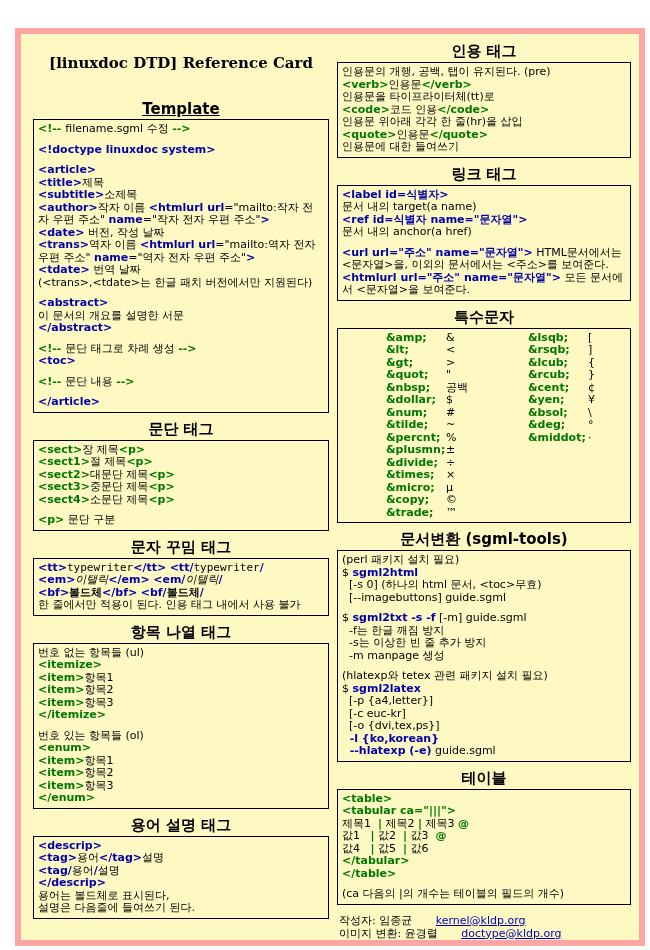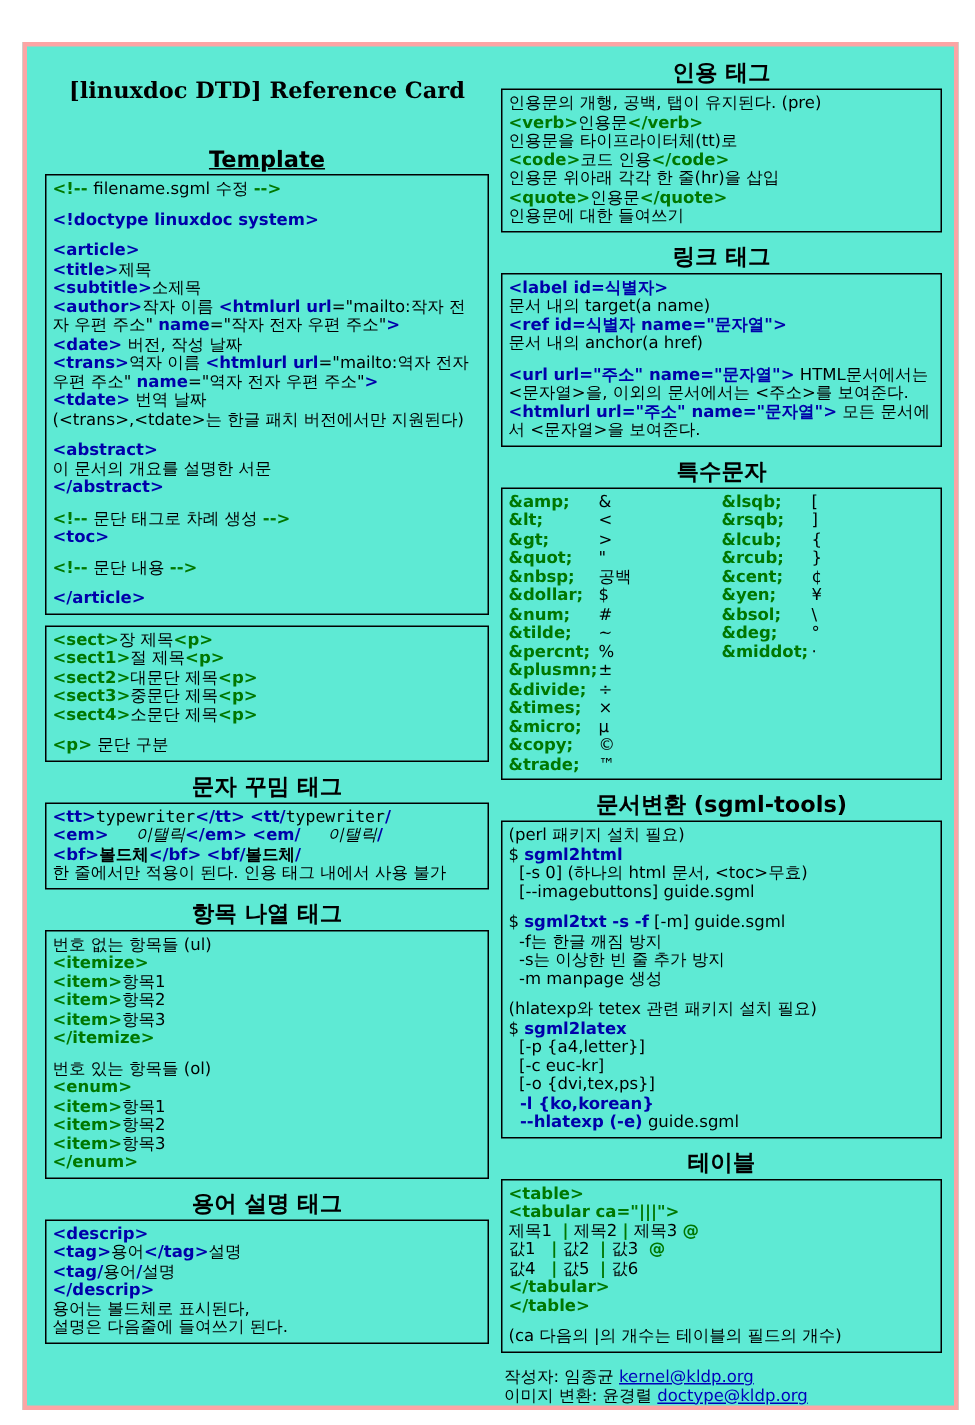--- a/index.html
+++ b/index.html
@@ -1,58 +1,59 @@
 <!DOCTYPE html>
 <html><head>
 <meta charset="utf-8">
 <style>
   html,body{margin:0;padding:0;}
   body{width:650px;height:950px;background:#ffffff;position:relative;
        font-family:"DejaVu Sans","Liberation Sans",sans-serif;color:#000;}
   .card{position:absolute;left:15px;top:28px;width:618px;height:906px;
-        border:3px solid #fca5a5;background:#5eead4;}
+        border:6px solid #fca5a5;background:#fef9c3;}
   .col{position:absolute;top:8px;}
   .col.left{left:12px;width:296px;}
   .col.right{left:316px;width:294px;}
   .doc-title{font-family:"DejaVu Serif","Liberation Serif",serif;font-weight:bold;
              font-size:15px;text-align:center;margin:12px 0 28px;}
   .section{margin-bottom:7px;}
   .heading{font-weight:bold;font-size:15px;text-align:center;margin:0 0 1px;}
   .heading.u{text-decoration:underline;}
   .box{border:1px solid #000;padding:3px 4px;font-size:11px;line-height:12.5px;
        white-space:pre-wrap;overflow-wrap:break-word;}
   .plainbox{padding:2px 0 0 2px;font-size:11px;line-height:13px;}
   .ln{min-height:12.5px;}
   .ln.blank{height:8px;min-height:8px;}
   .s-tb{color:#0000aa;font-weight:bold;}
   .s-tg{color:#007700;font-weight:bold;}
   .s-cm{color:#007700;font-weight:bold;}
   .s-pl{color:#000;}
-  .s-it{color:#000;font-style:italic;margin-left:18px;}
+  .s-it{color:#000;font-style:italic;}
   .s-bd{color:#000;font-weight:bold;}
   .s-tt{color:#000;font-family:"DejaVu Sans Mono","Liberation Mono",monospace;}
   .s-cb{color:#0000aa;font-weight:bold;}
-  .s-lk{color:#0000bb;text-decoration:underline;cursor:pointer;}
+  .s-lk{color:#0000bb;text-decoration:underline;cursor:pointer;margin-left:20px;}
   .ents{display:flex;}
-  .entcol{flex:1;}
+  .entcol{flex:1;margin-left:44px;}
   .en{color:#007700;font-weight:bold;display:inline-block;min-width:60px;}
   .ev{color:#000;}
 </style>
 </head>
 <body>
 
 <div class="card">
   <div class="col left">
     <div class="doc-title">[linuxdoc DTD] Reference Card</div>
     <div>
         <div class="section">
           <div class="heading u">Template</div>
           <div class="box"><div class="ln"><span class="s-cm">&lt;!-- </span><span class="s-pl">filename.sgml 수정 </span><span class="s-cm">--&gt;</span></div><div class="ln blank"></div><div class="ln"><span class="s-tb">&lt;!doctype linuxdoc system&gt;</span></div><div class="ln blank"></div><div class="ln"><span class="s-tb">&lt;article&gt;</span></div><div class="ln"><span class="s-tb">&lt;title&gt;</span><span class="s-pl">제목</span></div><div class="ln"><span class="s-tb">&lt;subtitle&gt;</span><span class="s-pl">소제목</span></div><div class="ln"><span class="s-tb">&lt;author&gt;</span><span class="s-pl">작자 이름 </span><span class="s-tb">&lt;htmlurl url</span><span class="s-pl">="mailto:작자 전자 우편 주소" </span><span class="s-tb">name</span><span class="s-pl">="작자 전자 우편 주소"</span><span class="s-tb">&gt;</span></div><div class="ln"><span class="s-tb">&lt;date&gt;</span><span class="s-pl"> 버전, 작성 날짜</span></div><div class="ln"><span class="s-tb">&lt;trans&gt;</span><span class="s-pl">역자 이름 </span><span class="s-tb">&lt;htmlurl url</span><span class="s-pl">="mailto:역자 전자 우편 주소" </span><span class="s-tb">name</span><span class="s-pl">="역자 전자 우편 주소"</span><span class="s-tb">&gt;</span></div><div class="ln"><span class="s-tb">&lt;tdate&gt;</span><span class="s-pl"> 번역 날짜</span></div><div class="ln"><span class="s-pl">(&lt;trans&gt;,&lt;tdate&gt;는 한글 패치 버전에서만 지원된다)</span></div><div class="ln blank"></div><div class="ln"><span class="s-tb">&lt;abstract&gt;</span></div><div class="ln"><span class="s-pl">이 문서의 개요를 설명한 서문</span></div><div class="ln"><span class="s-tb">&lt;/abstract&gt;</span></div><div class="ln blank"></div><div class="ln"><span class="s-cm">&lt;!-- </span><span class="s-pl">문단 태그로 차례 생성 </span><span class="s-cm">--&gt;</span></div><div class="ln"><span class="s-tb">&lt;toc&gt;</span></div><div class="ln blank"></div><div class="ln"><span class="s-cm">&lt;!-- </span><span class="s-pl">문단 내용 </span><span class="s-cm">--&gt;</span></div><div class="ln blank"></div><div class="ln"><span class="s-tb">&lt;/article&gt;</span></div></div>
         </div>
         <div class="section">
+          <div class="heading">문단 태그</div>
           <div class="box"><div class="ln"><span class="s-tg">&lt;sect&gt;</span><span class="s-pl">장 제목</span><span class="s-tg">&lt;p&gt;</span></div><div class="ln"><span class="s-tg">&lt;sect1&gt;</span><span class="s-pl">절 제목</span><span class="s-tg">&lt;p&gt;</span></div><div class="ln"><span class="s-tg">&lt;sect2&gt;</span><span class="s-pl">대문단 제목</span><span class="s-tg">&lt;p&gt;</span></div><div class="ln"><span class="s-tg">&lt;sect3&gt;</span><span class="s-pl">중문단 제목</span><span class="s-tg">&lt;p&gt;</span></div><div class="ln"><span class="s-tg">&lt;sect4&gt;</span><span class="s-pl">소문단 제목</span><span class="s-tg">&lt;p&gt;</span></div><div class="ln blank"></div><div class="ln"><span class="s-tg">&lt;p&gt;</span><span class="s-pl"> 문단 구분</span></div></div>
         </div>
         <div class="section">
           <div class="heading">문자 꾸밈 태그</div>
           <div class="box"><div class="ln"><span class="s-tb">&lt;tt&gt;</span><span class="s-tt">typewriter</span><span class="s-tb">&lt;/tt&gt;</span><span class="s-pl"> </span><span class="s-tb">&lt;tt/</span><span class="s-tt">typewriter</span><span class="s-tb">/</span></div><div class="ln"><span class="s-tb">&lt;em&gt;</span><span class="s-it">이탤릭</span><span class="s-tb">&lt;/em&gt;</span><span class="s-pl"> </span><span class="s-tb">&lt;em/</span><span class="s-it">이탤릭</span><span class="s-tb">/</span></div><div class="ln"><span class="s-tb">&lt;bf&gt;</span><span class="s-bd">볼드체</span><span class="s-tb">&lt;/bf&gt;</span><span class="s-pl"> </span><span class="s-tb">&lt;bf/</span><span class="s-bd">볼드체</span><span class="s-tb">/</span></div><div class="ln"><span class="s-pl">한 줄에서만 적용이 된다. 인용 태그 내에서 사용 불가</span></div></div>
         </div>
         <div class="section">
           <div class="heading">항목 나열 태그</div>
           <div class="box"><div class="ln"><span class="s-pl">번호 없는 항목들 (ul)</span></div><div class="ln"><span class="s-tg">&lt;itemize&gt;</span></div><div class="ln"><span class="s-tg">&lt;item&gt;</span><span class="s-pl">항목1</span></div><div class="ln"><span class="s-tg">&lt;item&gt;</span><span class="s-pl">항목2</span></div><div class="ln"><span class="s-tg">&lt;item&gt;</span><span class="s-pl">항목3</span></div><div class="ln"><span class="s-tg">&lt;/itemize&gt;</span></div><div class="ln blank"></div><div class="ln"><span class="s-pl">번호 있는 항목들 (ol)</span></div><div class="ln"><span class="s-tg">&lt;enum&gt;</span></div><div class="ln"><span class="s-tg">&lt;item&gt;</span><span class="s-pl">항목1</span></div><div class="ln"><span class="s-tg">&lt;item&gt;</span><span class="s-pl">항목2</span></div><div class="ln"><span class="s-tg">&lt;item&gt;</span><span class="s-pl">항목3</span></div><div class="ln"><span class="s-tg">&lt;/enum&gt;</span></div></div>
         </div>

